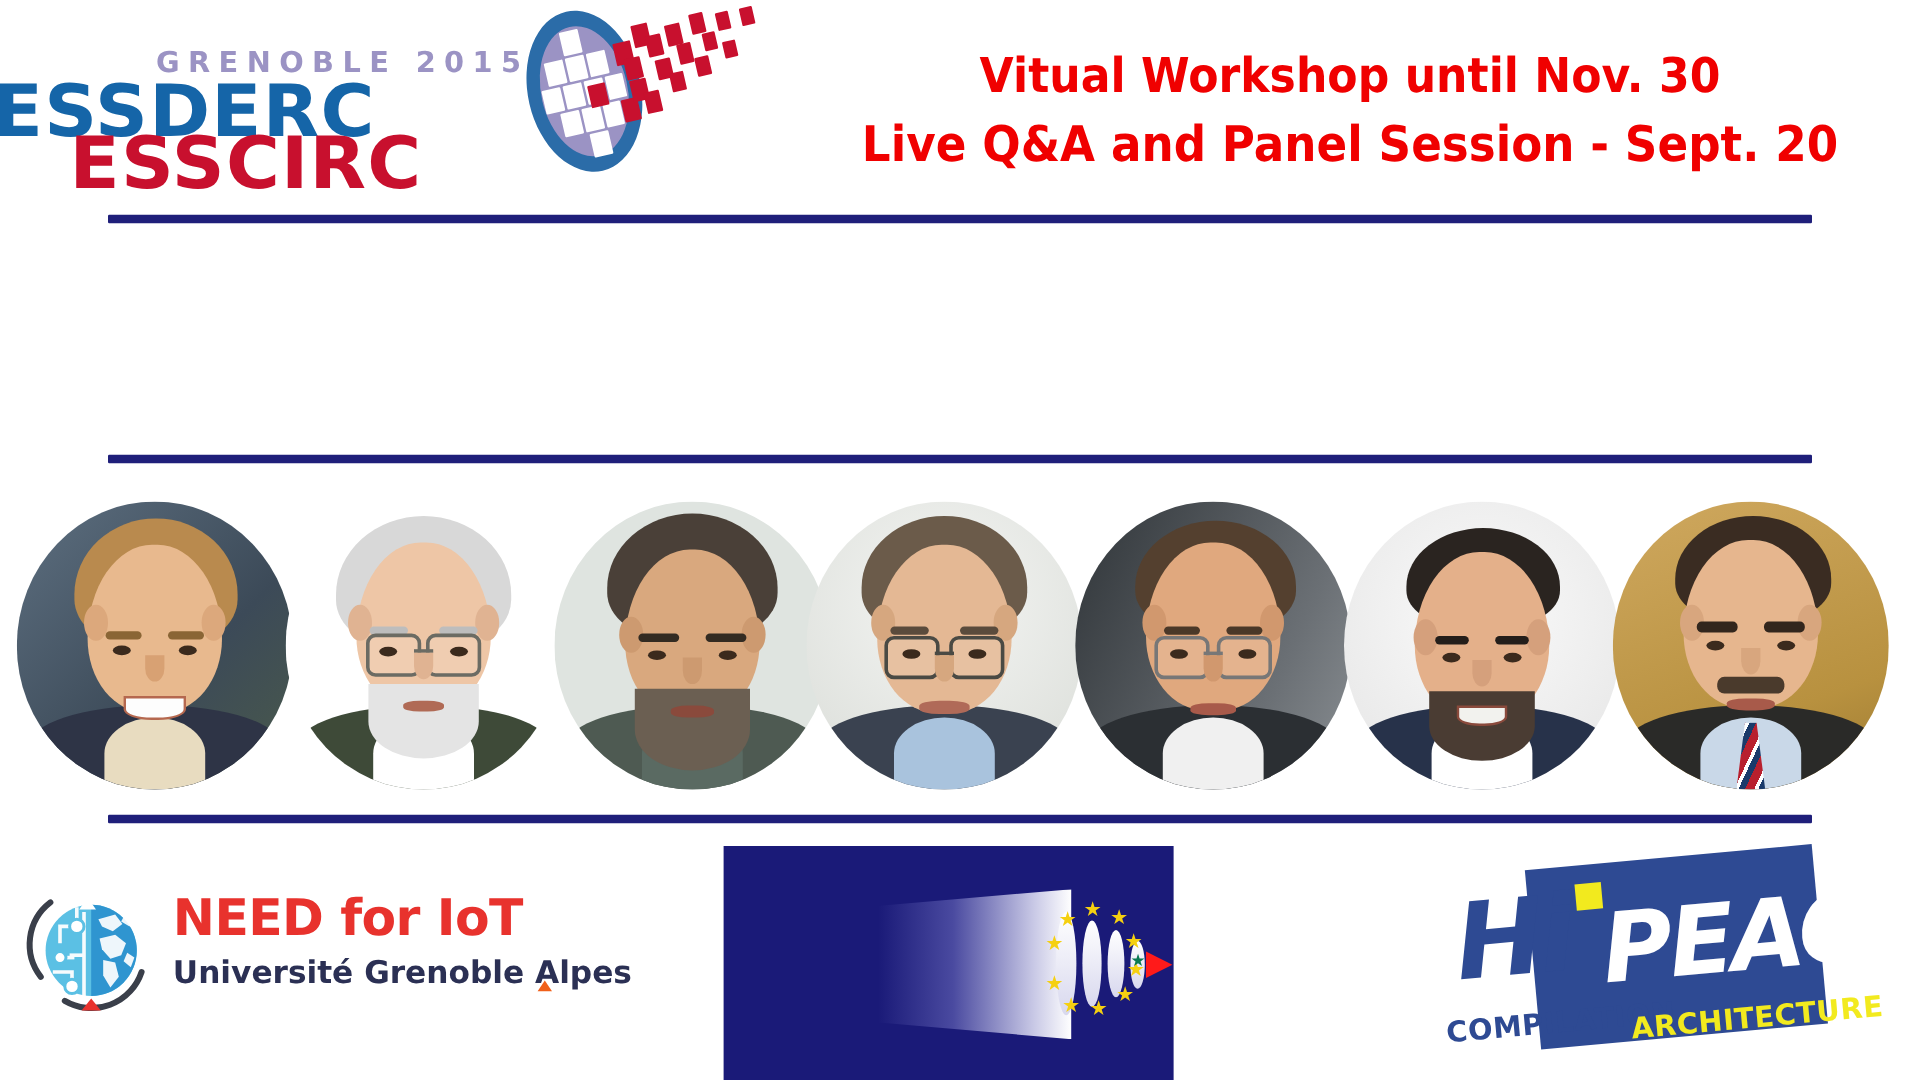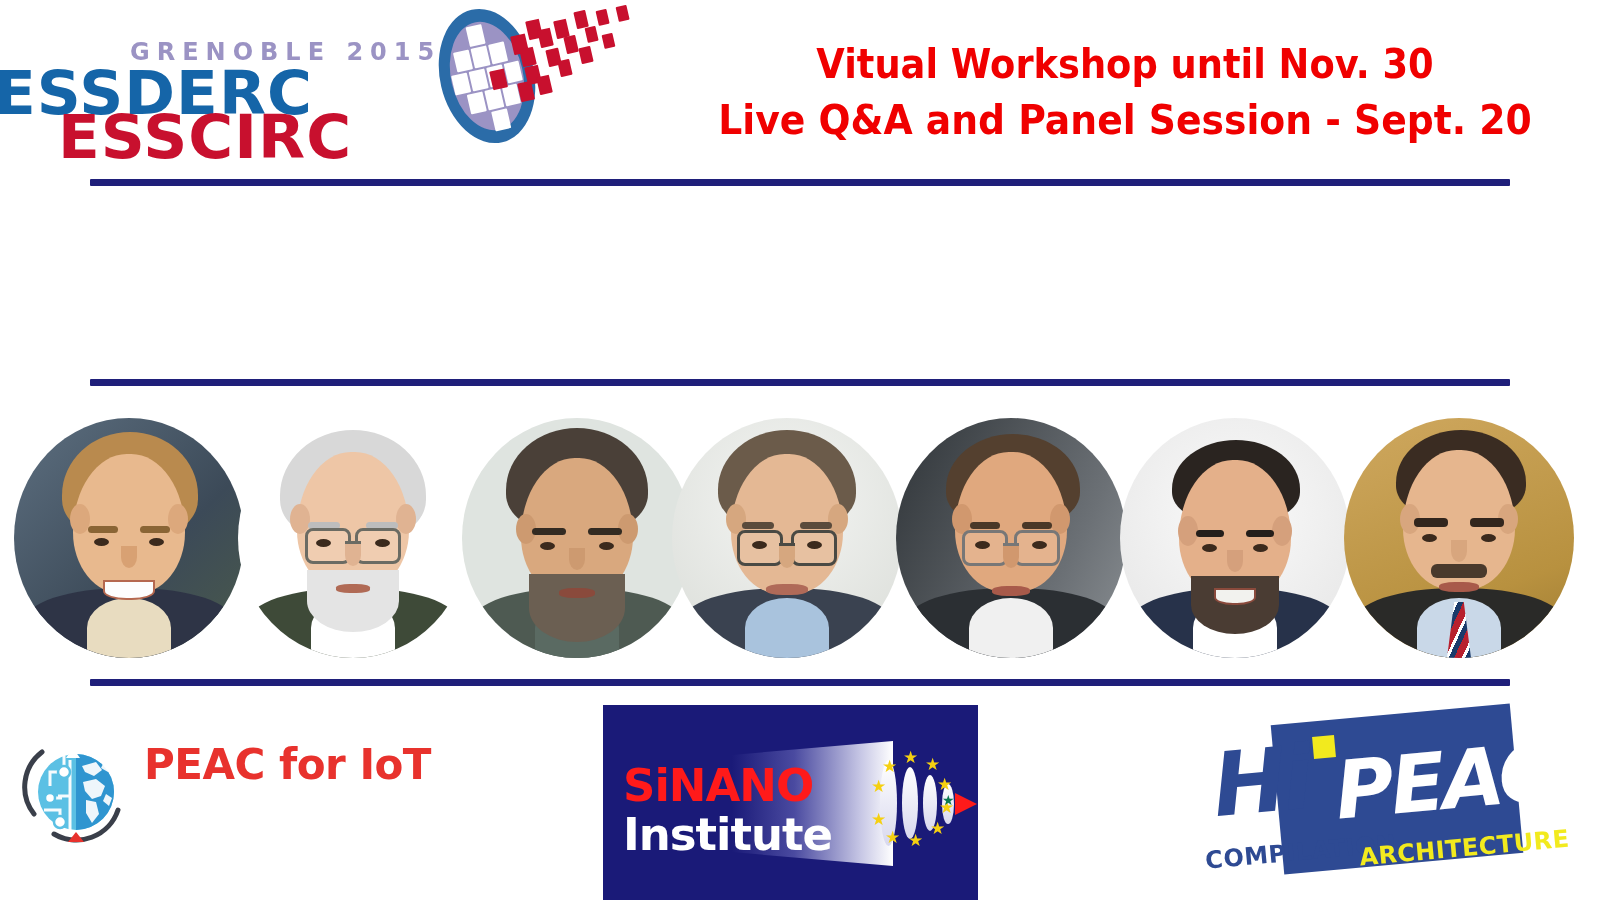--- a/index.html
+++ b/index.html
@@ -390,21 +390,22 @@
         </g>
         <g fill="#ffffff" stroke="#5bc0e4" stroke-width="2.5">
           <circle cx="44" cy="36" r="6"></circle>
             <circle cx="30" cy="62" r="5"></circle>
           <circle cx="40" cy="86" r="6"></circle>
         </g>
         <path d="M46 22 l7 -10 7 10 z" fill="#ffffff"></path>
         <path d="M56 104 l-8 10 h16 z" fill="#e8322d" transform="translate(0,-8)"></path>
       </svg>
       <div class="need-text">
-        <div class="need-title">PEAC for IoT</div>
+        <div class="need-title">NEED for IoT</div>
+        <div class="need-sub"><span>Université Grenoble </span><span class="alpes-a"><span>A</span><span class="alpes-tri"></span></span><span>lpes</span></div>
       </div>
     </div>
 
     <div class="sinano">
       <div class="sinano-beam"></div>
 
       <div class="cone-seg" style="left:277px;top:55px;width:17px;height:86px;border-radius:50%/50%;"></div>
       <div class="cone-seg" style="left:299px;top:62px;width:16px;height:72px;border-radius:50%/50%;"></div>
       <div class="cone-seg" style="left:320px;top:70px;width:14px;height:56px;border-radius:50%/50%;"></div>
       <div class="cone-seg" style="left:339px;top:79px;width:12px;height:40px;border-radius:50%/50%;"></div>
@@ -415,24 +416,20 @@
       <div class="eu-star" style="left:300px;top:44px;">★</div>
       <div class="eu-star" style="left:322px;top:51px;">★</div>
       <div class="eu-star" style="left:334px;top:71px;">★</div>
       <div class="eu-star" style="left:336px;top:94px;">★</div>
       <div class="eu-star" style="left:327px;top:115px;">★</div>
       <div class="eu-star" style="left:305px;top:127px;">★</div>
       <div class="eu-star" style="left:282px;top:124px;">★</div>
       <div class="eu-star" style="left:268px;top:106px;">★</div>
       <div class="eu-star" style="left:339px;top:88px;color:#0a7a52;font-size:14px;">★</div>
 
-      <div class="sinano-txt">
-        <div class="sinano-red">SiNANO</div>
-        <div class="sinano-white">Institute</div>
-      </div>
     </div>
 
     <div class="hipeac">
       <div class="hp-quad"></div>
       <div class="hp-hi">Hi</div>
       <div class="hp-dot"></div>
       <div class="hp-peac">PEAC</div>
       <div class="hp-comp">COMPILATION</div>
       <div class="hp-arch">ARCHITECTURE</div>
     </div>

